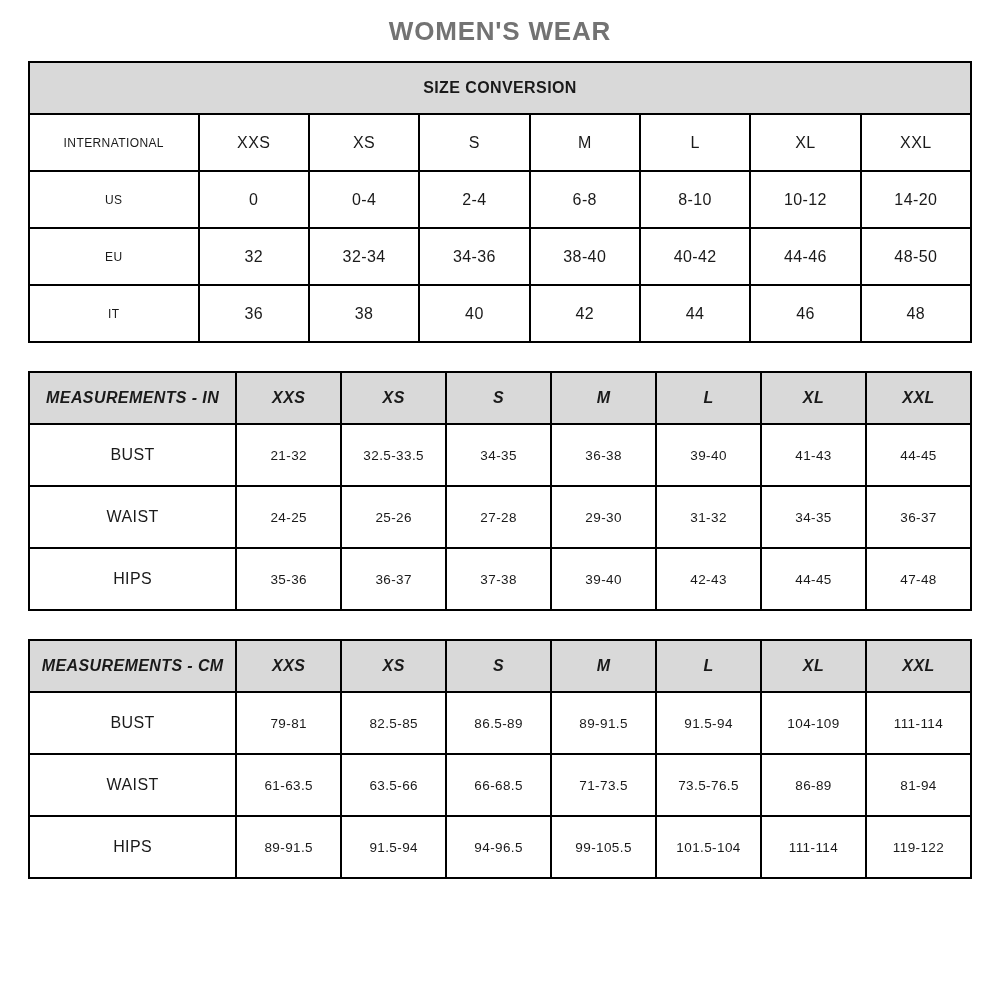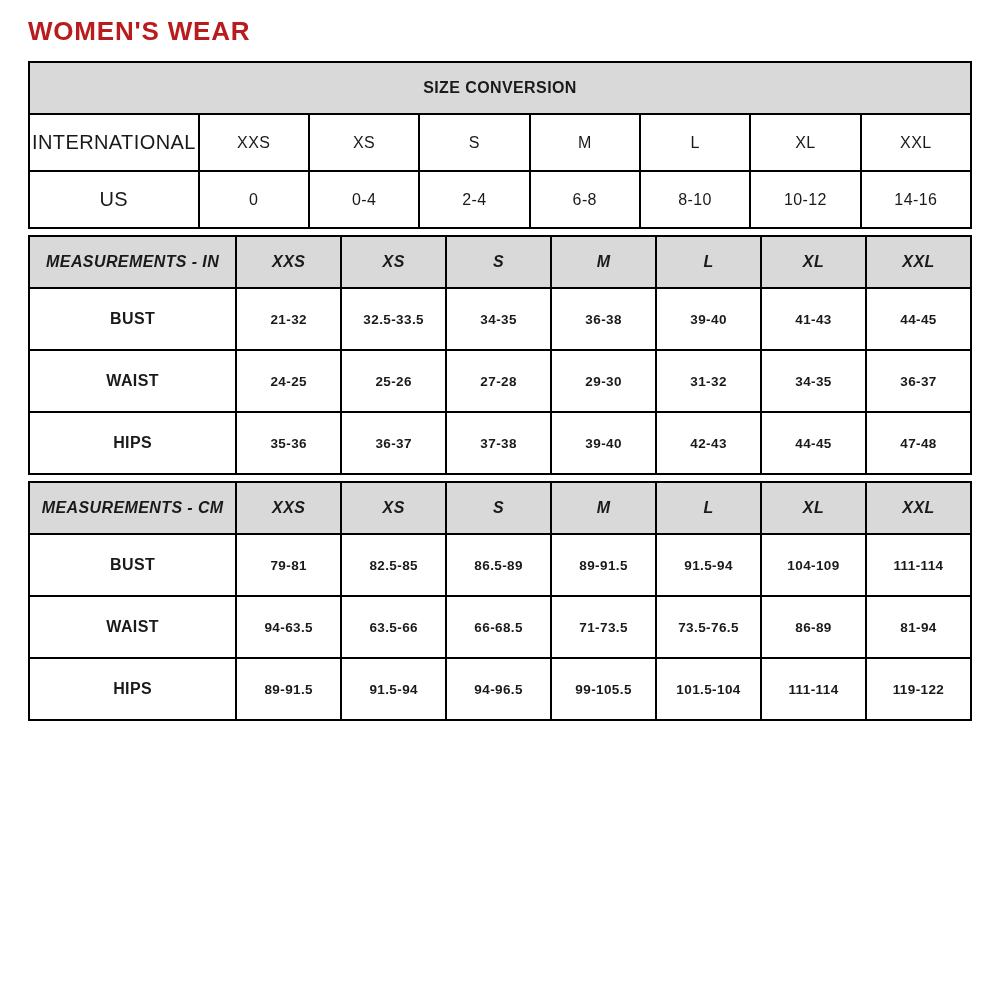--- a/index.html
+++ b/index.html
@@ -10,54 +10,55 @@
     color: #1a1a1a;
   }
   .page {
     width: 1000px;
     height: 1000px;
     box-sizing: border-box;
     padding: 10px 28px 16px 28px;
     background: #ffffff;
   }
   .page-title {
+    text-align: center;
     font-size: 26px;
     font-weight: 700;
     letter-spacing: 0.8px;
     margin: 6px 0 14px 0;
-    color: #b91c1c;
+    color: #737373;
   }
   table.tbl {
     width: 100%;
     border-collapse: collapse;
     table-layout: fixed;
-    margin: 0 0 6px 0;
+    margin: 0 0 28px 0;
   }
   table.tbl td, table.tbl th {
     border: 2px solid #000000;
     text-align: center;
     vertical-align: middle;
     padding: 0 2px;
     letter-spacing: 0.4px;
     overflow: hidden;
   }
   
   .hdr-cell {
     background: #d9d9d9;
     font-weight: 700;
     font-size: 16px;
     height: 50px;
     letter-spacing: 0.6px;
   }
   
   .tbl-conversion td { height: 55px; font-size: 16px; font-weight: 400; }
-  .tbl-conversion td.row-label { font-size: 20px; }
+  .tbl-conversion td.row-label { font-size: 12px; }
   
   .tbl-measure th.hdr-cell { height: 50px; font-style: italic; }
-  .tbl-measure td { height: 60px; font-size: 13.5px; font-weight: 700; }
+  .tbl-measure td { height: 60px; font-size: 13.5px; font-weight: 400; }
   .tbl-measure td.row-label { font-size: 16px; }
 </style>
 </head>
 <body>
 
 <div class="page">
   <h1 class="page-title">WOMEN'S WEAR</h1>
 
   <table class="tbl tbl-conversion">
       <colgroup>
@@ -87,21 +88,41 @@
           <td>XXL</td>
         </tr>
         <tr>
           <td class="row-label">US</td>
           <td>0</td>
           <td>0-4</td>
           <td>2-4</td>
           <td>6-8</td>
           <td>8-10</td>
           <td>10-12</td>
-          <td>14-16</td>
+          <td>14-20</td>
+        </tr>
+        <tr>
+          <td class="row-label">EU</td>
+          <td>32</td>
+          <td>32-34</td>
+          <td>34-36</td>
+          <td>38-40</td>
+          <td>40-42</td>
+          <td>44-46</td>
+          <td>48-50</td>
+        </tr>
+        <tr>
+          <td class="row-label">IT</td>
+          <td>36</td>
+          <td>38</td>
+          <td>40</td>
+          <td>42</td>
+          <td>44</td>
+          <td>46</td>
+          <td>48</td>
         </tr>
       </tbody>
     </table>
 
   <table class="tbl tbl-measure">
       <colgroup>
         <col style="width: 22%;">
         <col style="width: calc(11.1429%);">
         <col style="width: calc(11.1429%);">
         <col style="width: calc(11.1429%);">
@@ -185,21 +206,21 @@
           <td>79-81</td>
           <td>82.5-85</td>
           <td>86.5-89</td>
           <td>89-91.5</td>
           <td>91.5-94</td>
           <td>104-109</td>
           <td>111-114</td>
         </tr>
         <tr>
           <td class="row-label">WAIST</td>
-          <td>94-63.5</td>
+          <td>61-63.5</td>
           <td>63.5-66</td>
           <td>66-68.5</td>
           <td>71-73.5</td>
           <td>73.5-76.5</td>
           <td>86-89</td>
           <td>81-94</td>
         </tr>
         <tr>
           <td class="row-label">HIPS</td>
           <td>89-91.5</td>

